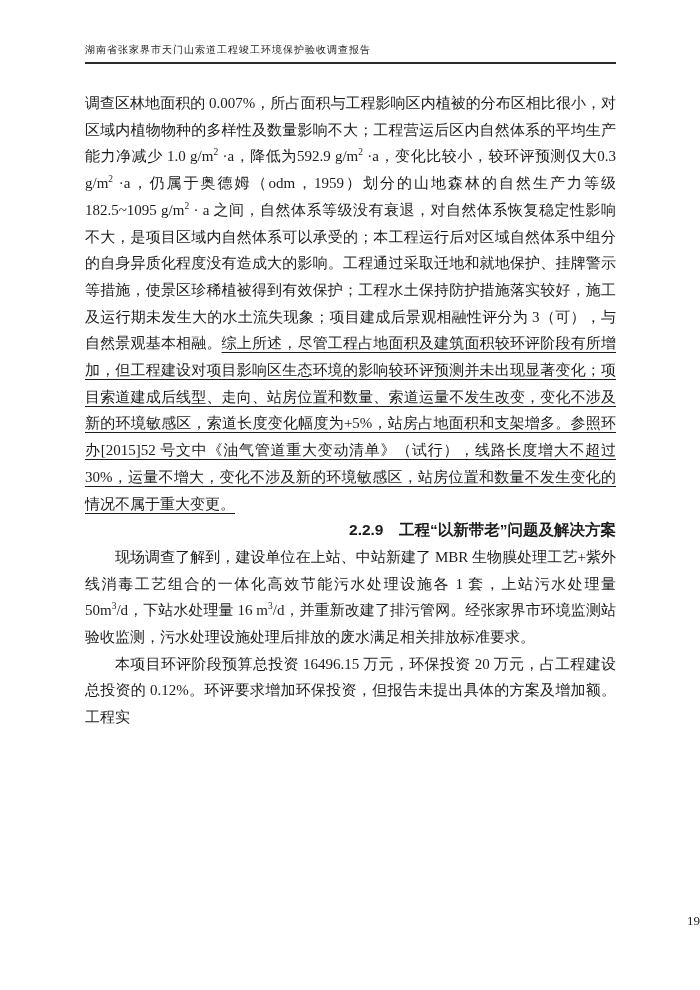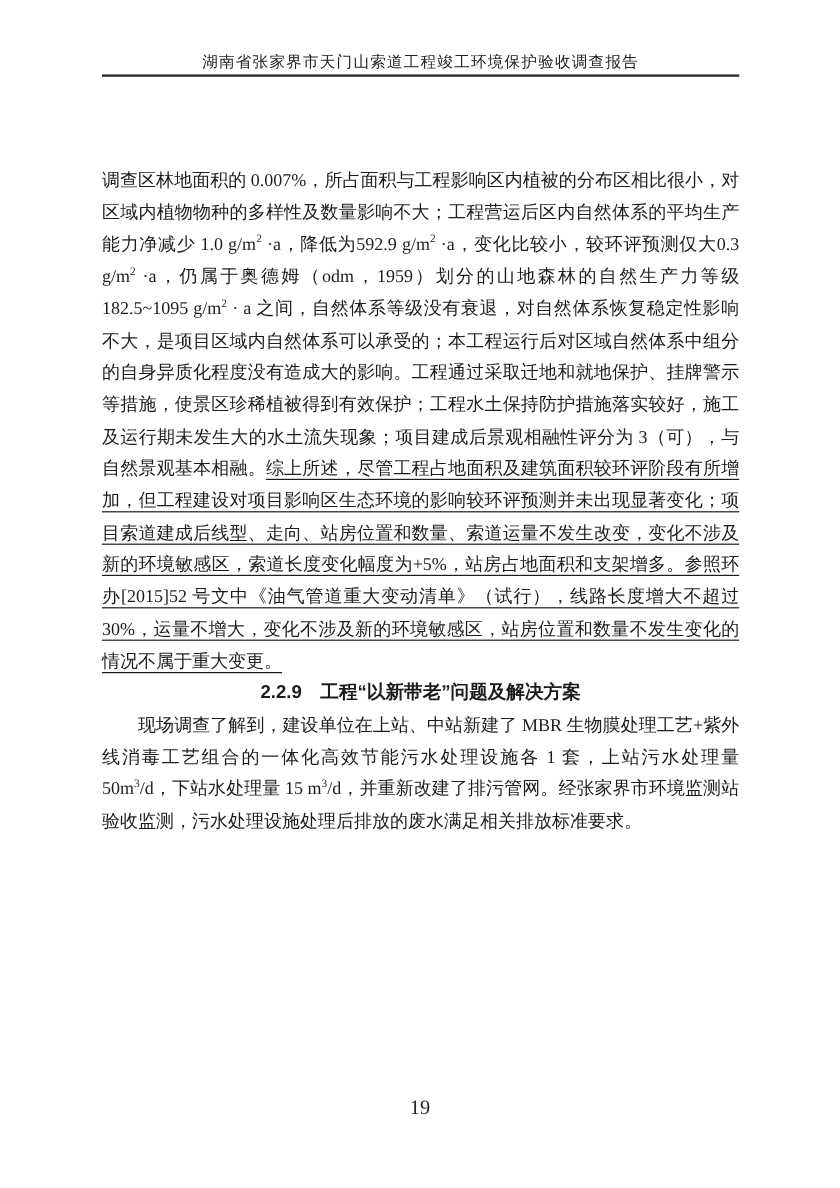--- a/index.html
+++ b/index.html
@@ -16,57 +16,56 @@
     box-shadow: 0 0 4px rgba(0,0,0,0.25);
     font-family: "Liberation Serif", "DejaVu Serif", serif;
     color: #1c1c1c;
     overflow: hidden;
   }
   .header {
     position: absolute;
     top: 43px;
     left: 85px;
     width: 531px;
-    text-align: center;
-    font-size: 13px;
+    text-align: left;
+    font-size: 10px;
     letter-spacing: 1px;
     color: #222;
   }
   .header-rule {
     position: absolute;
     top: 62px;
     left: 85px;
     width: 531px;
     height: 0;
     border-top: 2px solid #2b2b2b;
   }
   .doc-body {
     position: absolute;
     top: 90px;
     left: 85px;
     width: 531px;
     font-size: 15px;
     line-height: 26.7px;
     text-align: justify;
     text-justify: inter-ideograph;
-    margin-top: 48px;
   }
   .doc-body p.para {
     margin: 0;
   }
   .doc-body p.indent {
     text-indent: 2em;
   }
   .doc-body h2.heading {
     margin: 0;
     font-size: 15.5px;
     line-height: 26.7px;
     font-weight: 600;
     font-family: "Liberation Sans", "DejaVu Sans", sans-serif;
-    text-align: center;
+    text-align: right;
   }
   .doc-body sup {
     font-size: 9.5px;
     line-height: 0;
     vertical-align: super;
   }
   .doc-body sub {
     font-size: 9.5px;
     line-height: 0;
     vertical-align: sub;
@@ -74,30 +73,31 @@
   .doc-body u {
     text-decoration: underline;
     text-underline-offset: 3.5px;
     text-decoration-thickness: 1px;
   }
   .footer {
     position: absolute;
     top: 913px;
     left: 0;
     width: 700px;
-    text-align: center;
-    font-size: 17px;
+    text-align: right;
+    font-size: 13px;
     color: #222;
   }
 </style>
 </head>
 <body>
 
 <div class="page">
   <div class="header">湖南省张家界市天门山索道工程竣工环境保护验收调查报告</div>
   <div class="header-rule"></div>
   <div class="doc-body">
       <p class="para"><span>调查区林地面积的 0.007%，所占面积与工程影响区内植被的分布区相比很小，对区域内植物物种的多样性及数量影响不大；工程营运后区内自然体系的平均生产能力净减少 1.0 g/m</span><sup>2</sup><span> ·a，降低为592.9 g/m</span><sup>2</sup><span> ·a，变化比较小，较环评预测仅大0.3 g/m</span><sup>2</sup><span> ·a，仍属于奥德姆（odm，1959）划分的山地森林的自然生产力等级 182.5~1095 g/m</span><sup>2</sup><span> · a 之间，自然体系等级没有衰退，对自然体系恢复稳定性影响不大，是项目区域内自然体系可以承受的；本工程运行后对区域自然体系中组分的自身异质化程度没有造成大的影响。工程通过采取迁地和就地保护、挂牌警示等措施，使景区珍稀植被得到有效保护；工程水土保持防护措施落实较好，施工及运行期未发生大的水土流失现象；项目建成后景观相融性评分为 3（可），与自然景观基本相融。</span><u>综上所述，尽管工程占地面积及建筑面积较环评阶段有所增加，但工程建设对项目影响区生态环境的影响较环评预测并未出现显著变化；项目索道建成后线型、走向、站房位置和数量、索道运量不发生改变，变化不涉及新的环境敏感区，索道长度变化幅度为+5%，站房占地面积和支架增多。参照环办[2015]52 号文中《油气管道重大变动清单》（试行），线路长度增大不超过 30%，运量不增大，变化不涉及新的环境敏感区，站房位置和数量不发生变化的情况不属于重大变更。</u></p>
       <h2 class="heading"><span>2.2.9　工程“以新带老”问题及解决方案</span></h2>
-      <p class="para indent"><span>现场调查了解到，建设单位在上站、中站新建了 MBR 生物膜处理工艺+紫外线消毒工艺组合的一体化高效节能污水处理设施各 1 套，上站污水处理量 50m</span><sup>3</sup><span>/d，下站水处理量 15 m</span><sup>3</sup><span>/d，并重新改建了排污管网。经张家界市环境监测站验收监测，污水处理设施处理后排放的废水满足相关排放标准要求。</span></p>
+      <p class="para indent"><span>现场调查了解到，建设单位在上站、中站新建了 MBR 生物膜处理工艺+紫外线消毒工艺组合的一体化高效节能污水处理设施各 1 套，上站污水处理量 50m</span><sup>3</sup><span>/d，下站水处理量 16 m</span><sup>3</sup><span>/d，并重新改建了排污管网。经张家界市环境监测站验收监测，污水处理设施处理后排放的废水满足相关排放标准要求。</span></p>
+      <p class="para indent"><span>本项目环评阶段预算总投资 16496.15 万元，环保投资 20 万元，占工程建设总投资的 0.12%。环评要求增加环保投资，但报告未提出具体的方案及增加额。工程实</span></p>
     </div>
   <div class="footer">19</div>
 </div>
 
 </body></html>

